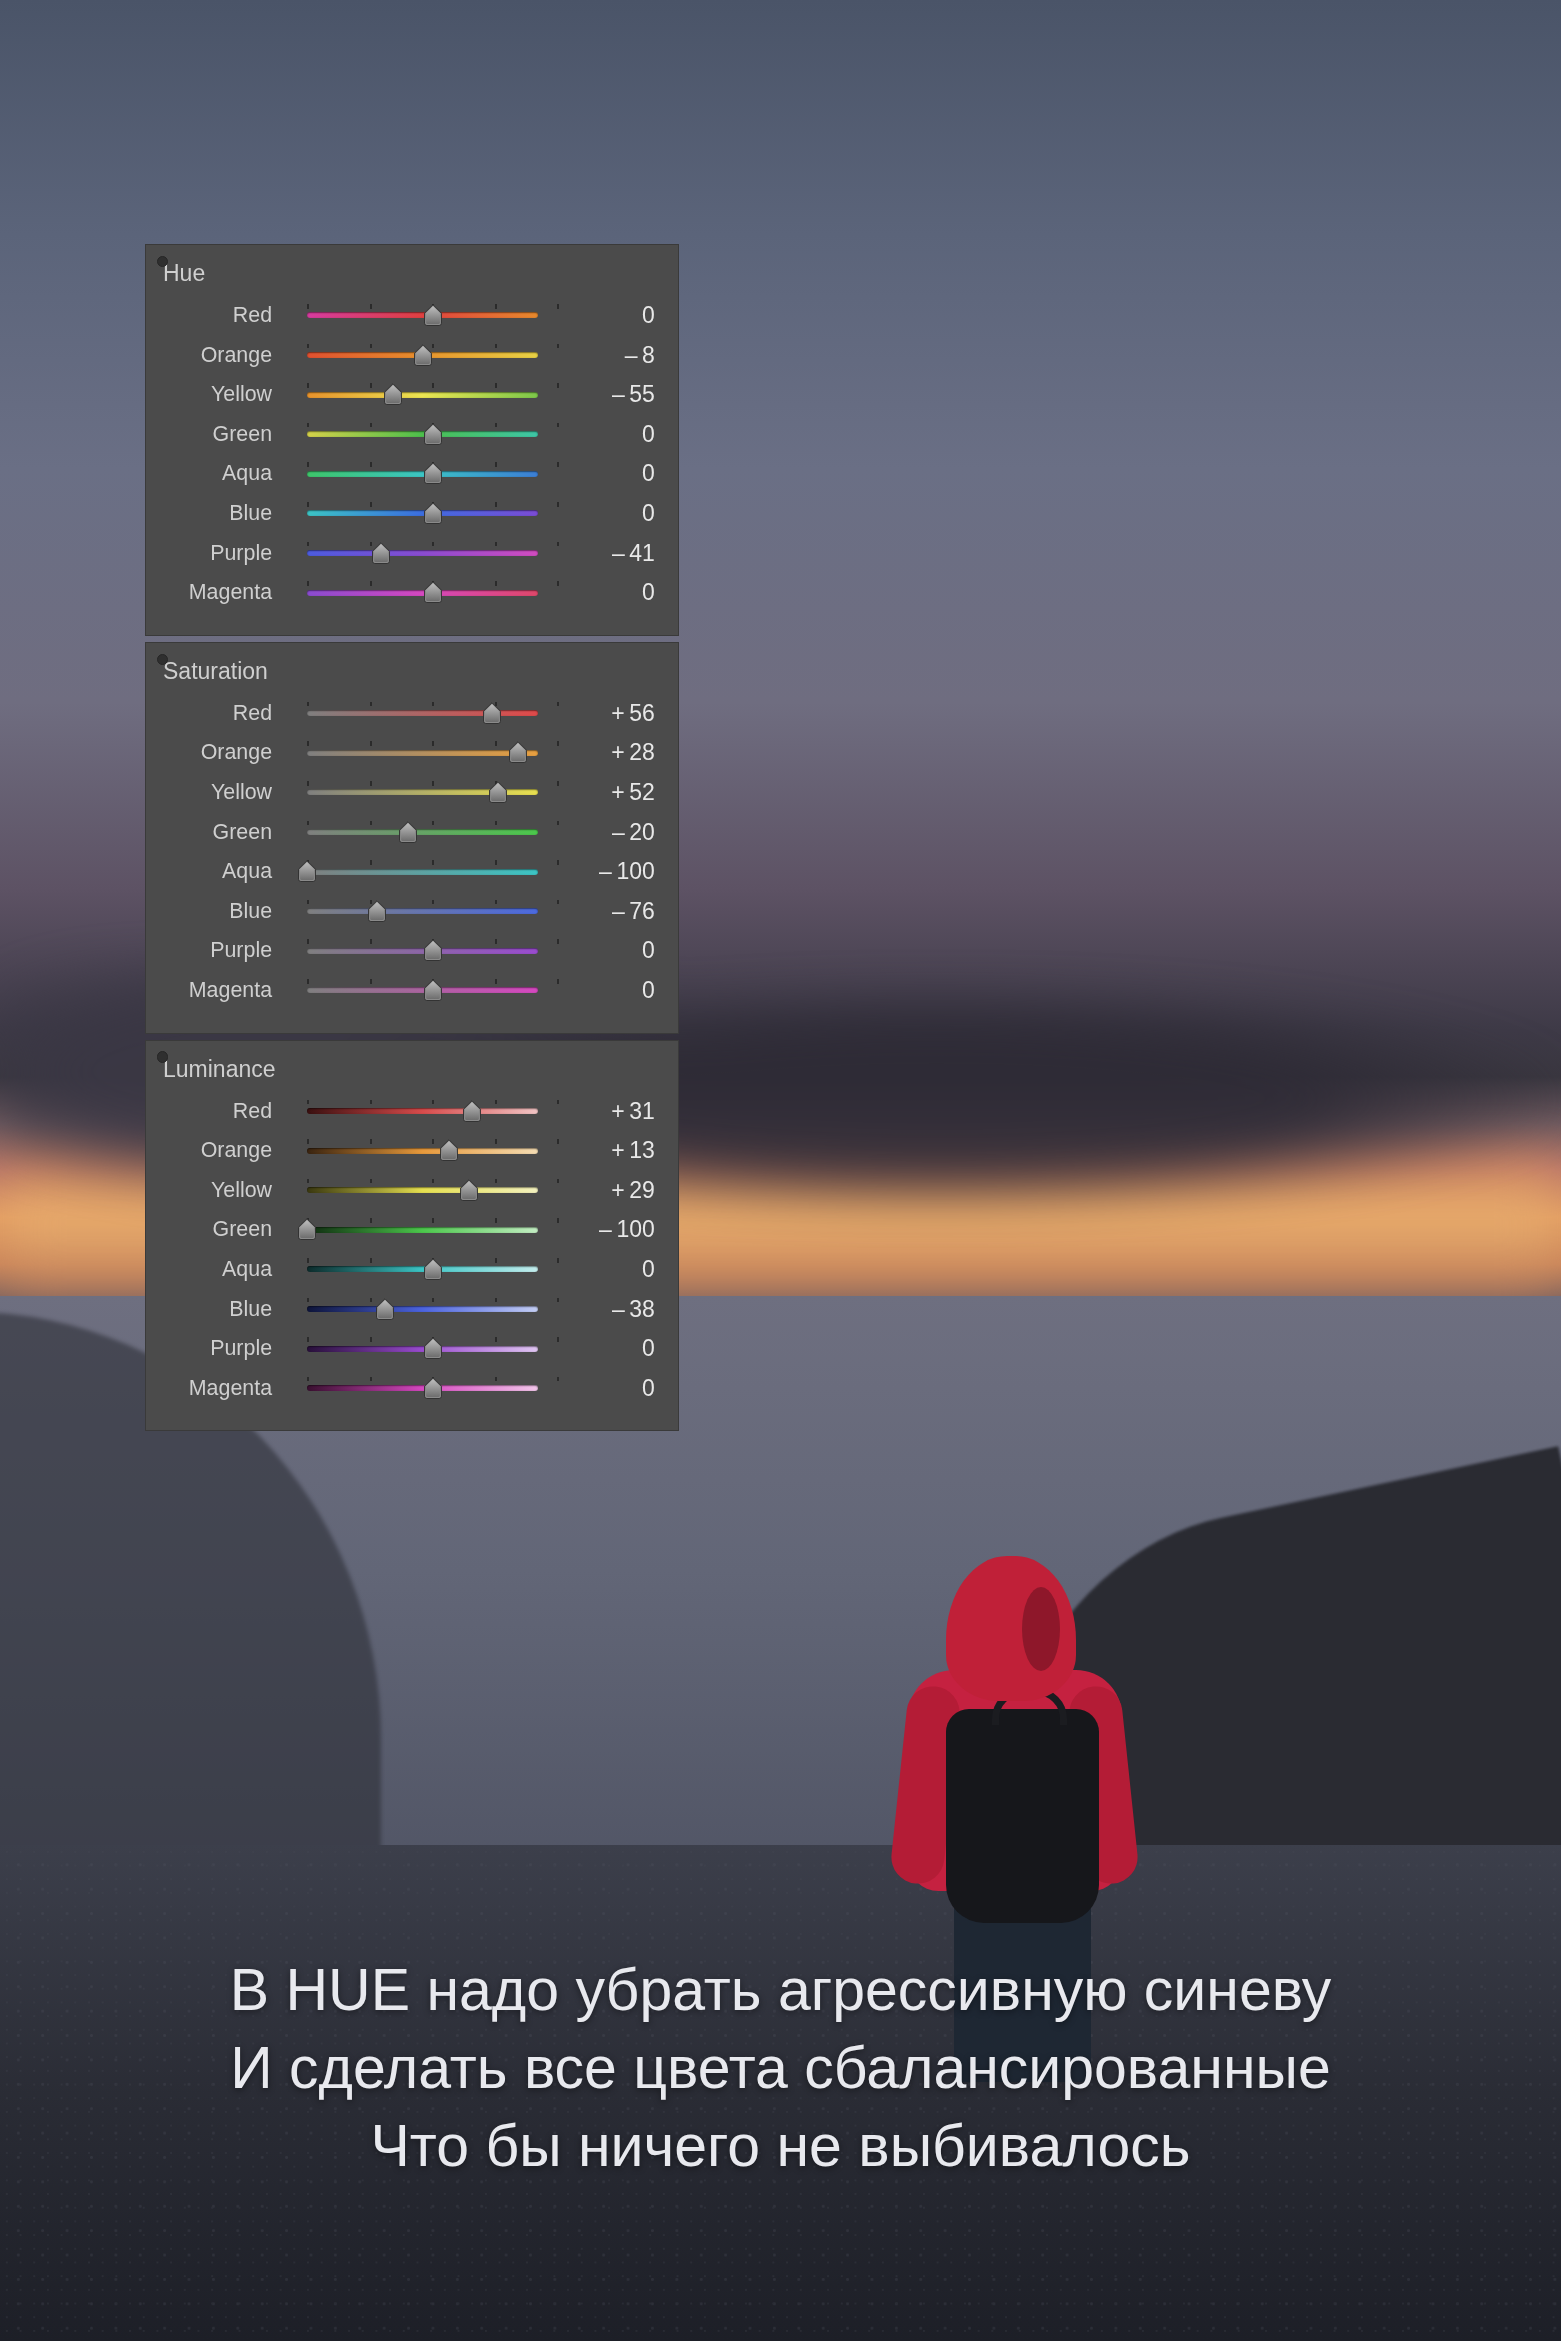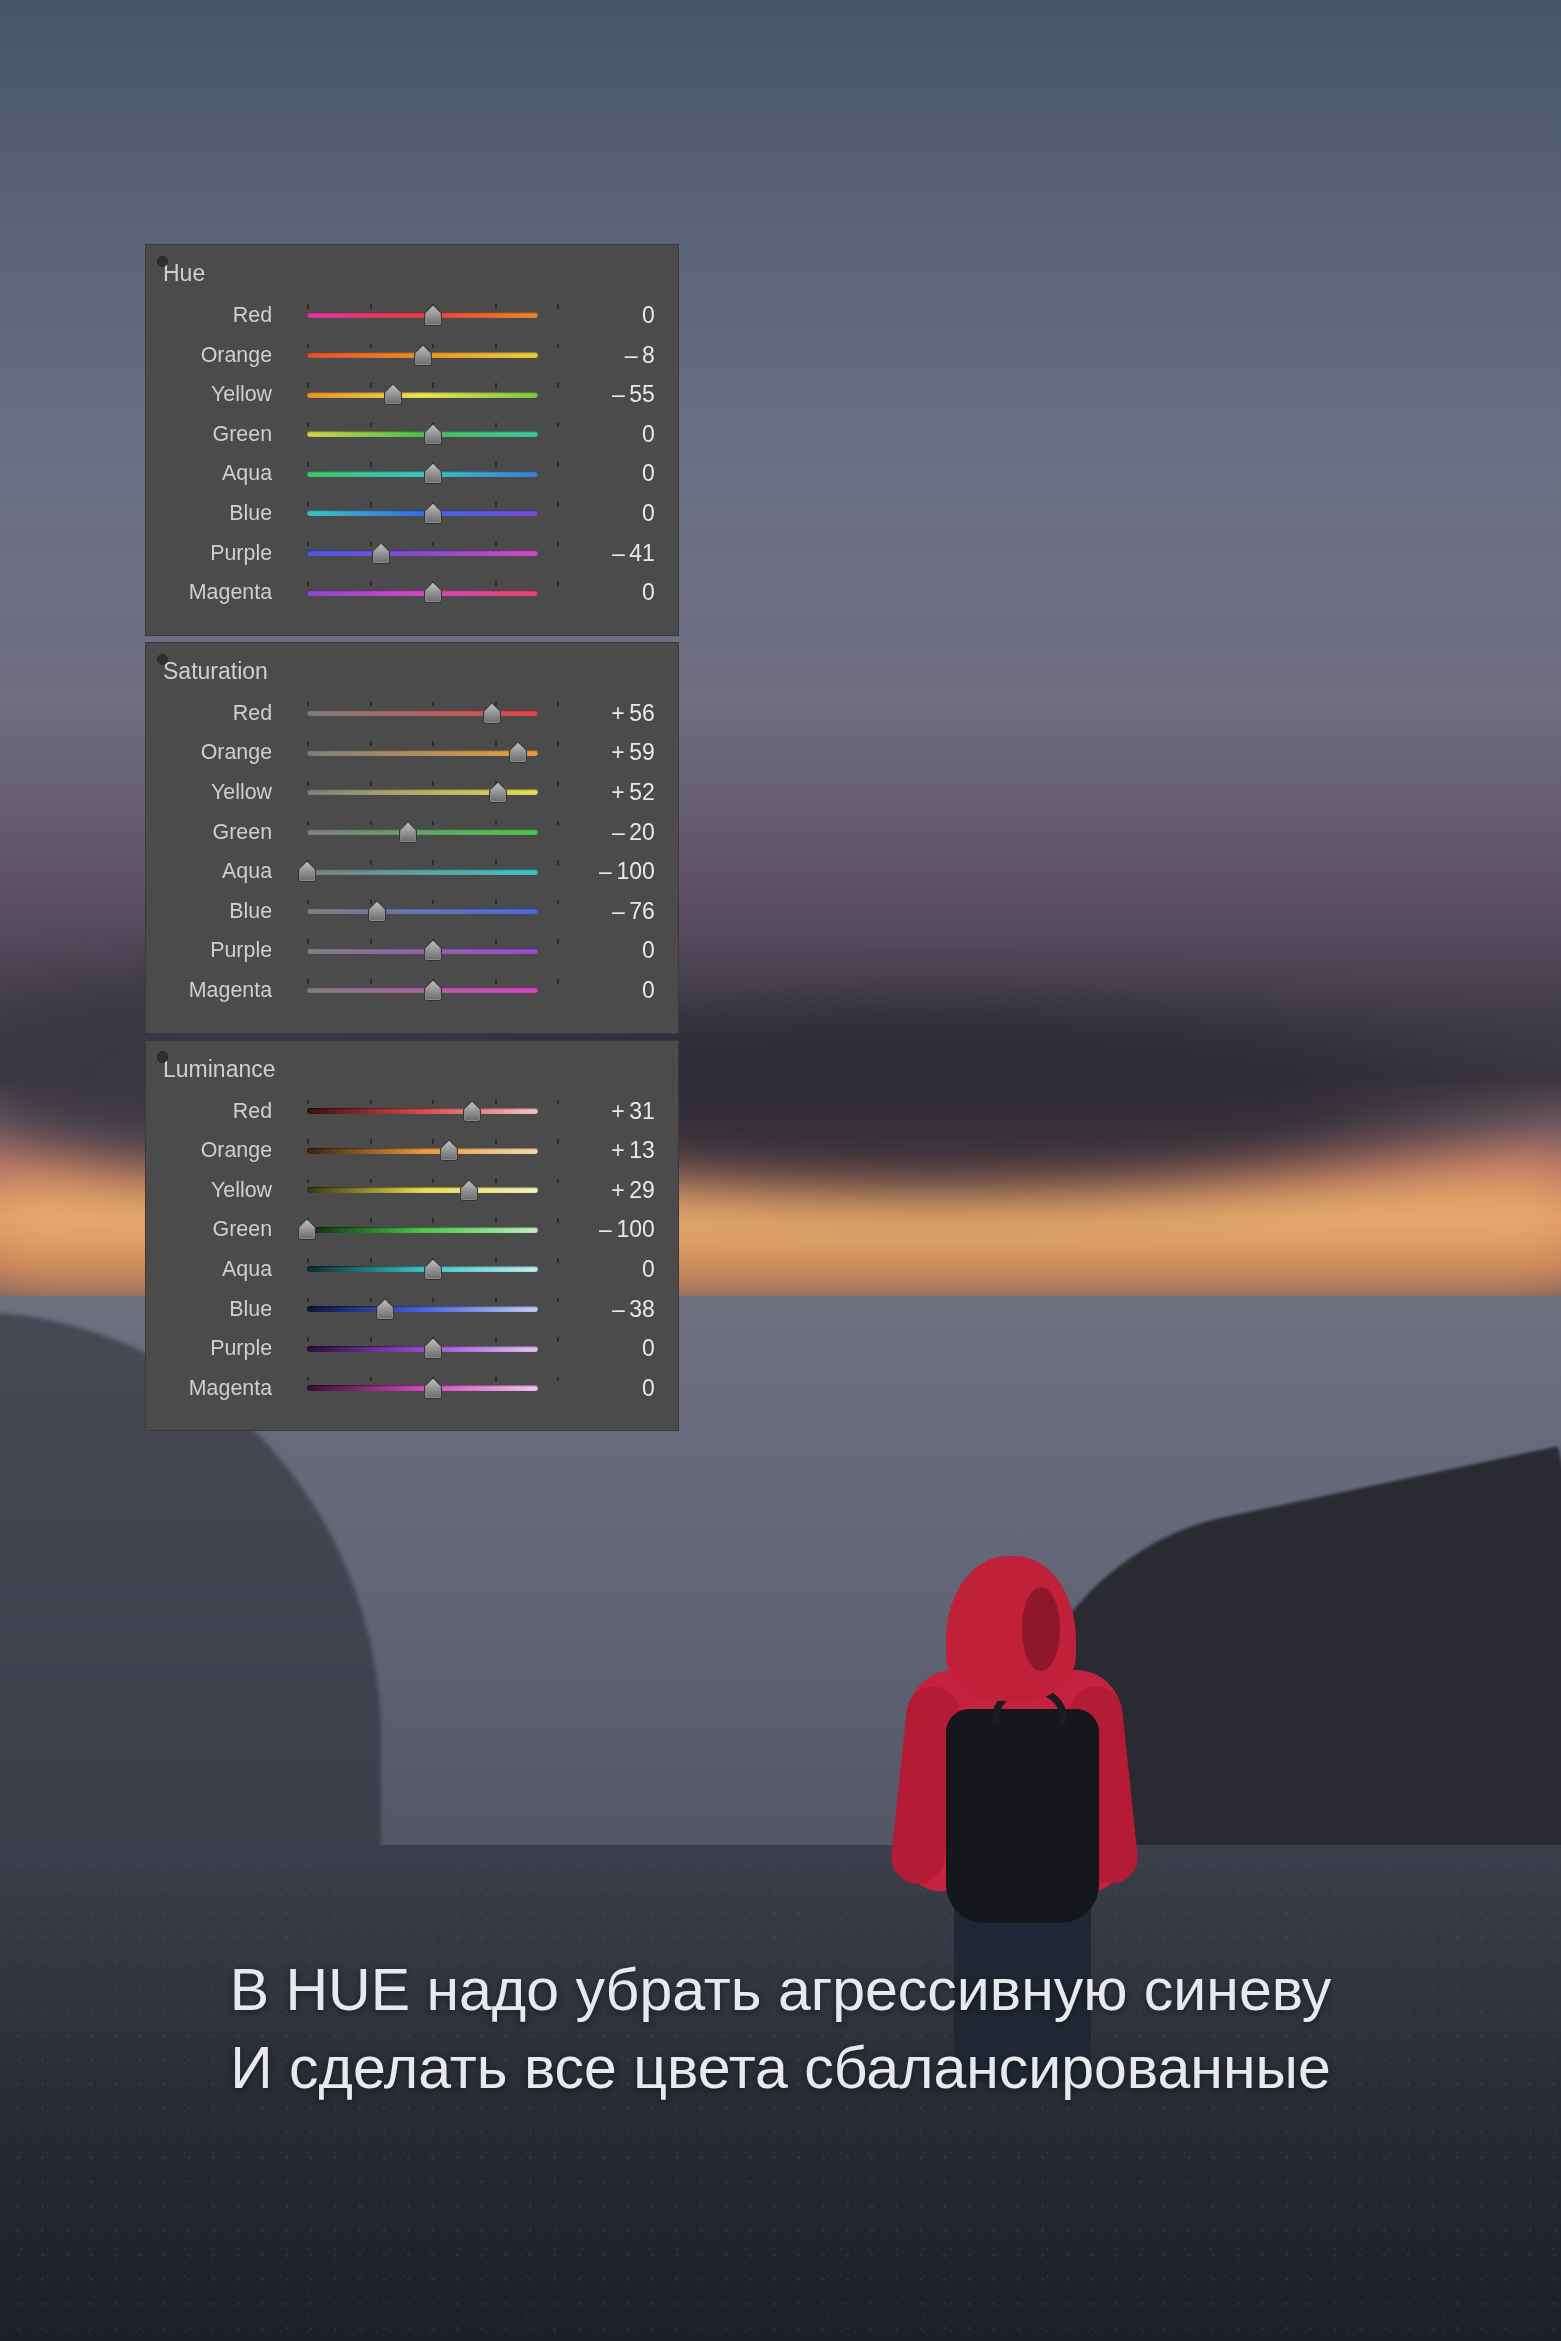--- a/index.html
+++ b/index.html
@@ -338,21 +338,21 @@
               <path d="M13 3 L22 12 V24 a2 2 0 0 1 -2 2 H6 a2 2 0 0 1 -2 -2 V12 Z" fill="url(#kg)"></path>
               <defs>
                 <linearGradient id="kg" x1="0" y1="0" x2="0" y2="1">
                   <stop offset="0" stop-color="#bdbdbd"></stop>
                   <stop offset="1" stop-color="#6e6e6e"></stop>
                 </linearGradient>
               </defs>
             </svg>
           </div>
         </div>
-        <div class="val">+ 59</div>
+        <div class="val">+ 28</div>
       </div>
       <div class="row">
         <div class="lbl">Yellow</div>
         <div class="slider">
           <div class="ticks">
             <div class="tick"></div>
             <div class="tick"></div>
             <div class="tick"></div>
             <div class="tick"></div>
             <div class="tick"></div>
@@ -714,14 +714,15 @@
           </div>
         </div>
         <div class="val">0</div>
       </div>
     </div>
   </div>
 
 <div class="caption">
   <div>В HUE надо убрать агрессивную синеву</div>
   <div>И сделать все цвета сбалансированные</div>
+  <div>Что бы ничего не выбивалось</div>
 </div>
 
 
 </body></html>

